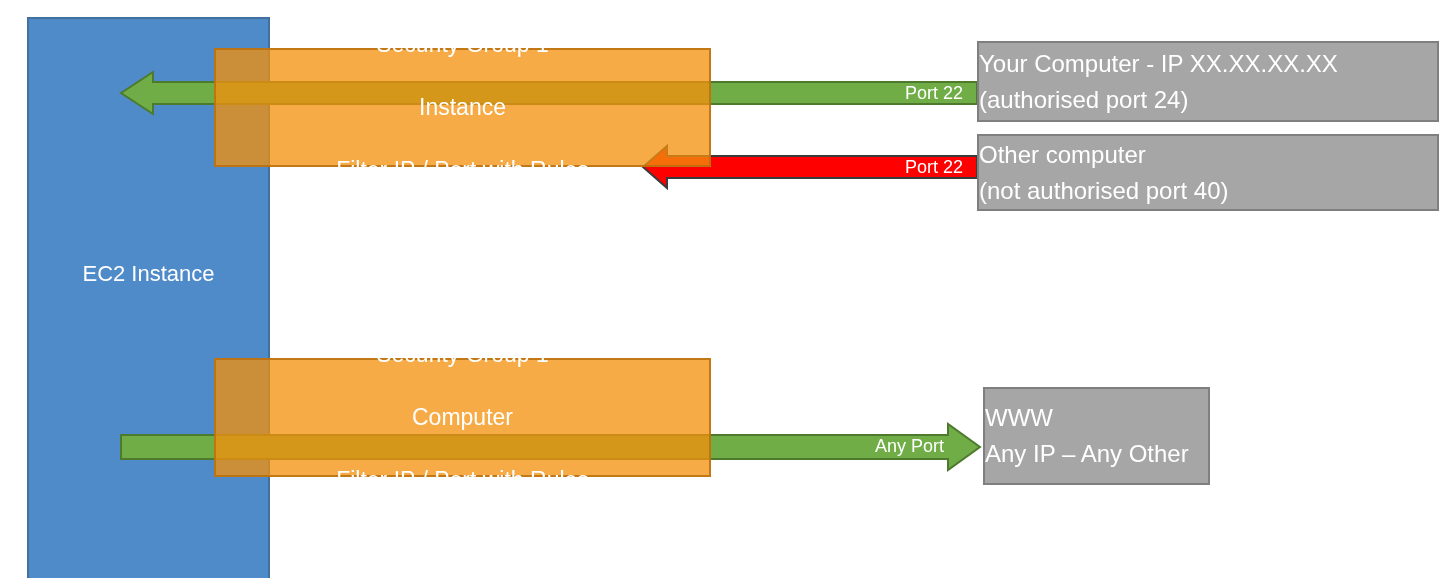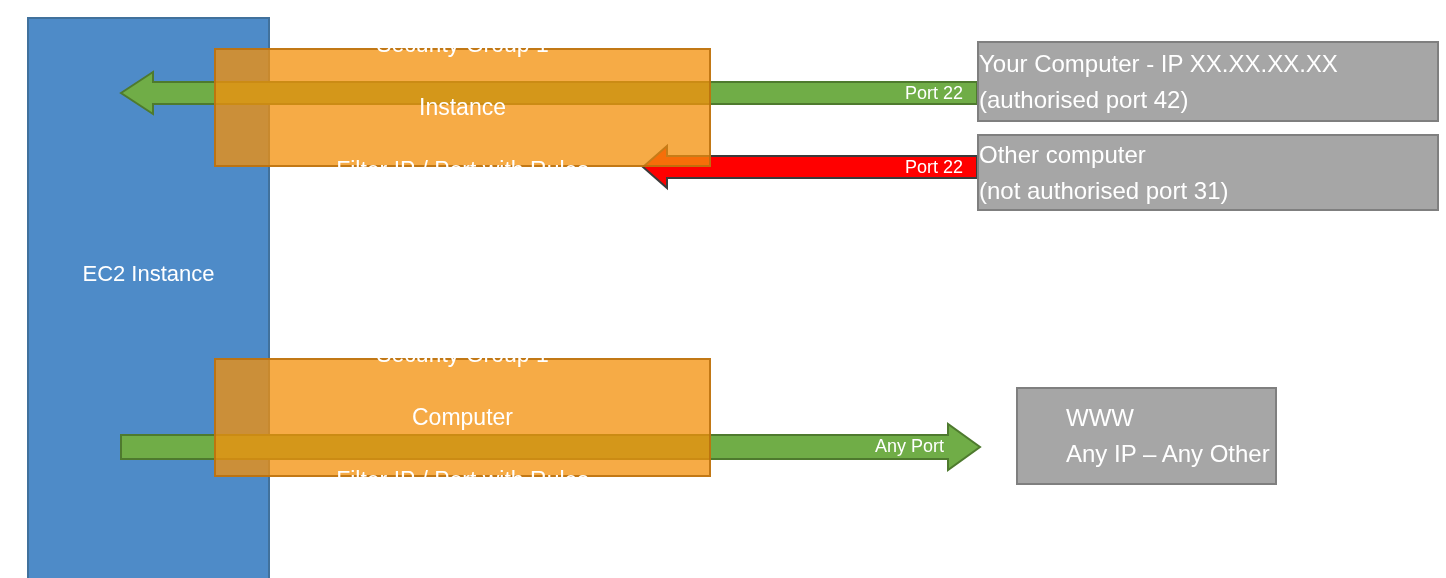--- a/index.html
+++ b/index.html
@@ -35,21 +35,21 @@
 
   .gray-box {
     background:var(--c-gray,#A6A6A6);
     border:2px solid var(--c-gray_border,#7F7F7F);
     z-index:2;
     display:flex; flex-direction:column; justify-content:center;
     font-size:24px; line-height:36px;
   }
   .your-computer  { left:977px; top:41px;  width:462px; height:81px; }
   .other-computer { left:977px; top:134px; width:462px; height:77px; }
-  .www-box        { left:1016px; top:387px; width:261px; height:98px;padding-left:48px; }
+  .www-box        { left:983px; top:387px; width:227px; height:98px; }
 
   .port-label {
     position:absolute; z-index:4; color:var(--c-text,#fff);
     font-size:18px; line-height:26px; white-space:nowrap;
   }
   .lbl-inbound-allowed { right:483px; top:80px; }
   .lbl-inbound-blocked { right:483px; top:154px; }
   .lbl-outbound        { right:502px; top:433px; }
 </style>
 </head>
@@ -76,26 +76,26 @@
   </div>
 
   <div class="box sg-box sg-outbound">
     <div>Security Group 1</div>
     <div>Computer</div>
     <div>Filter IP / Port with Rules</div>
   </div>
 
   <div class="box gray-box your-computer">
     <div>Your Computer - IP XX.XX.XX.XX</div>
-    <div>(authorised port 42)</div>
+    <div>(authorised port 24)</div>
   </div>
 
   <div class="box gray-box other-computer">
     <div>Other computer</div>
-    <div>(not authorised port 31)</div>
+    <div>(not authorised port 40)</div>
   </div>
 
   <div class="box gray-box www-box">
     <div>WWW</div>
     <div>Any IP – Any Other</div>
   </div>
 
   <span class="port-label lbl-inbound-allowed">Port 22</span>
   <span class="port-label lbl-inbound-blocked">Port 22</span>
   <span class="port-label lbl-outbound">Any Port</span>

